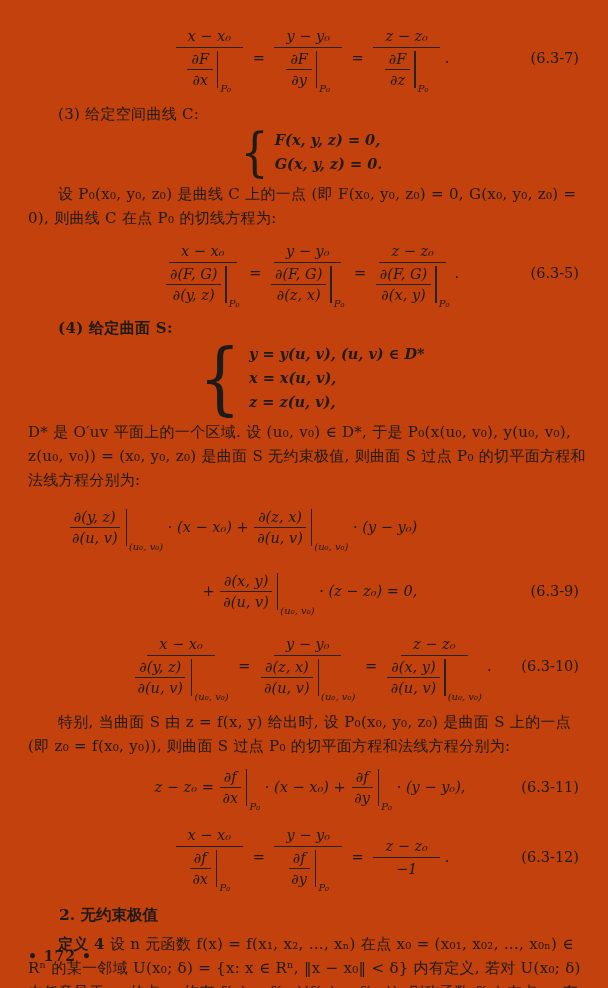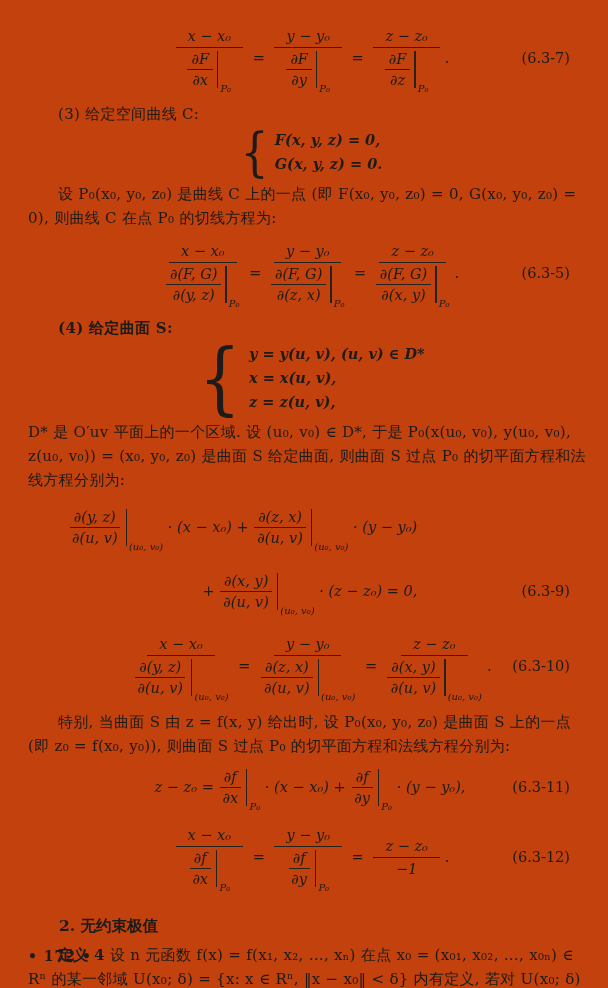--- a/index.html
+++ b/index.html
@@ -19,21 +19,21 @@
   }
   .cn{font-size:15px;line-height:24px;letter-spacing:.3px;}
   .indent{text-indent:2em;}
   .mtext{font-style:italic;white-space:pre;}
   .upright{font-style:normal;}
 
   
   .eqrow{position:relative;display:flex;justify-content:center;align-items:center;width:100%;}
   .eqleft{justify-content:flex-start;padding-left:40px;box-sizing:border-box;}
   .eqbody{display:inline-flex;align-items:center;font-style:italic;font-size:14.5px;}
-  .eqtag{position:absolute;right:22px;top:50%;transform:translateY(-50%);font-style:normal;font-size:14.5px;}
+  .eqtag{position:absolute;right:13px;top:50%;transform:translateY(-50%);font-style:normal;font-size:14.5px;}
 
   
   .frac{display:inline-flex;flex-direction:column;align-items:center;vertical-align:middle;margin:0 5px;}
   .frac>.fn{border-bottom:1.4px solid #242320;padding:0 12px 3px;white-space:pre;}
   .frac>.fd{padding-top:3px;display:inline-flex;align-items:center;}
 
   
   .pfrac{display:inline-flex;flex-direction:column;align-items:center;}
   .pfrac>.pn{border-bottom:1.4px solid #242320;padding:0 4px 2px;white-space:pre;}
   .pfrac>.pd{padding:2px 4px 0;white-space:pre;}
@@ -45,21 +45,21 @@
 
   
   .sys{display:flex;justify-content:center;align-items:center;margin:2px 0 6px;}
   .sysinner{display:flex;align-items:center;}
   .brace{font-family:"DejaVu Serif",serif;font-weight:400;line-height:.9;margin-right:4px;transform:scaleX(.85);}
   .brace2{font-size:52px;}
   .brace3{font-size:78px;}
   .syslines{display:flex;flex-direction:column;}
   .sysline{font-style:italic;font-size:14.5px;line-height:24px;white-space:pre;font-weight:bold;}
 
-  .h2{font-weight:bold;font-size:15.5px;margin:20px 0 6px;text-indent:2em;}
+  .h2{font-weight:bold;font-size:15.5px;margin:9px 0 6px;text-indent:2em;}
   .footer{position:absolute;left:28px;bottom:24px;font-weight:bold;font-size:14px;letter-spacing:1px;}
 
   .mb4{margin-bottom:4px;} .mb6{margin-bottom:6px;}
   .mt4{margin-top:4px;} .mt6{margin-top:6px;}
 </style>
 </head>
 <body>
 
 <div class="page">
 
@@ -179,21 +179,21 @@
     <div class="sysinner">
       <span class="brace brace3">{</span>
       <span class="syslines">
         <span class="sysline">y = y(u, v), (u, v) ∈ D*</span>
         <span class="sysline">x = x(u, v),</span>
         <span class="sysline">z = z(u, v),</span>
       </span>
     </div>
   </div>
 
-  <div class="cn">D* 是 O′uv 平面上的一个区域. 设 (u₀, v₀) ∈ D*, 于是 P₀(x(u₀, v₀), y(u₀, v₀), z(u₀, v₀)) = (x₀, y₀, z₀) 是曲面 S 给定曲面, 则曲面 S 过点 P₀ 的切平面方程和法线方程分别为:</div>
+  <div class="cn">D* 是 O′uv 平面上的一个区域. 设 (u₀, v₀) ∈ D*, 于是 P₀(x(u₀, v₀), y(u₀, v₀), z(u₀, v₀)) = (x₀, y₀, z₀) 是曲面 S 无约束极值, 则曲面 S 过点 P₀ 的切平面方程和法线方程分别为:</div>
 
   <div class="eqrow eqleft mt6" style="min-height:58px;">
     <span class="eqbody">
       <span><span class="withbar">
             <span class="pfrac">
               <span class="pn">∂(y, z)</span>
               <span class="pd">∂(u, v)</span>
             </span>
             <span class="vbar"></span>
             <span class="vsub">(u₀, v₀)</span>

